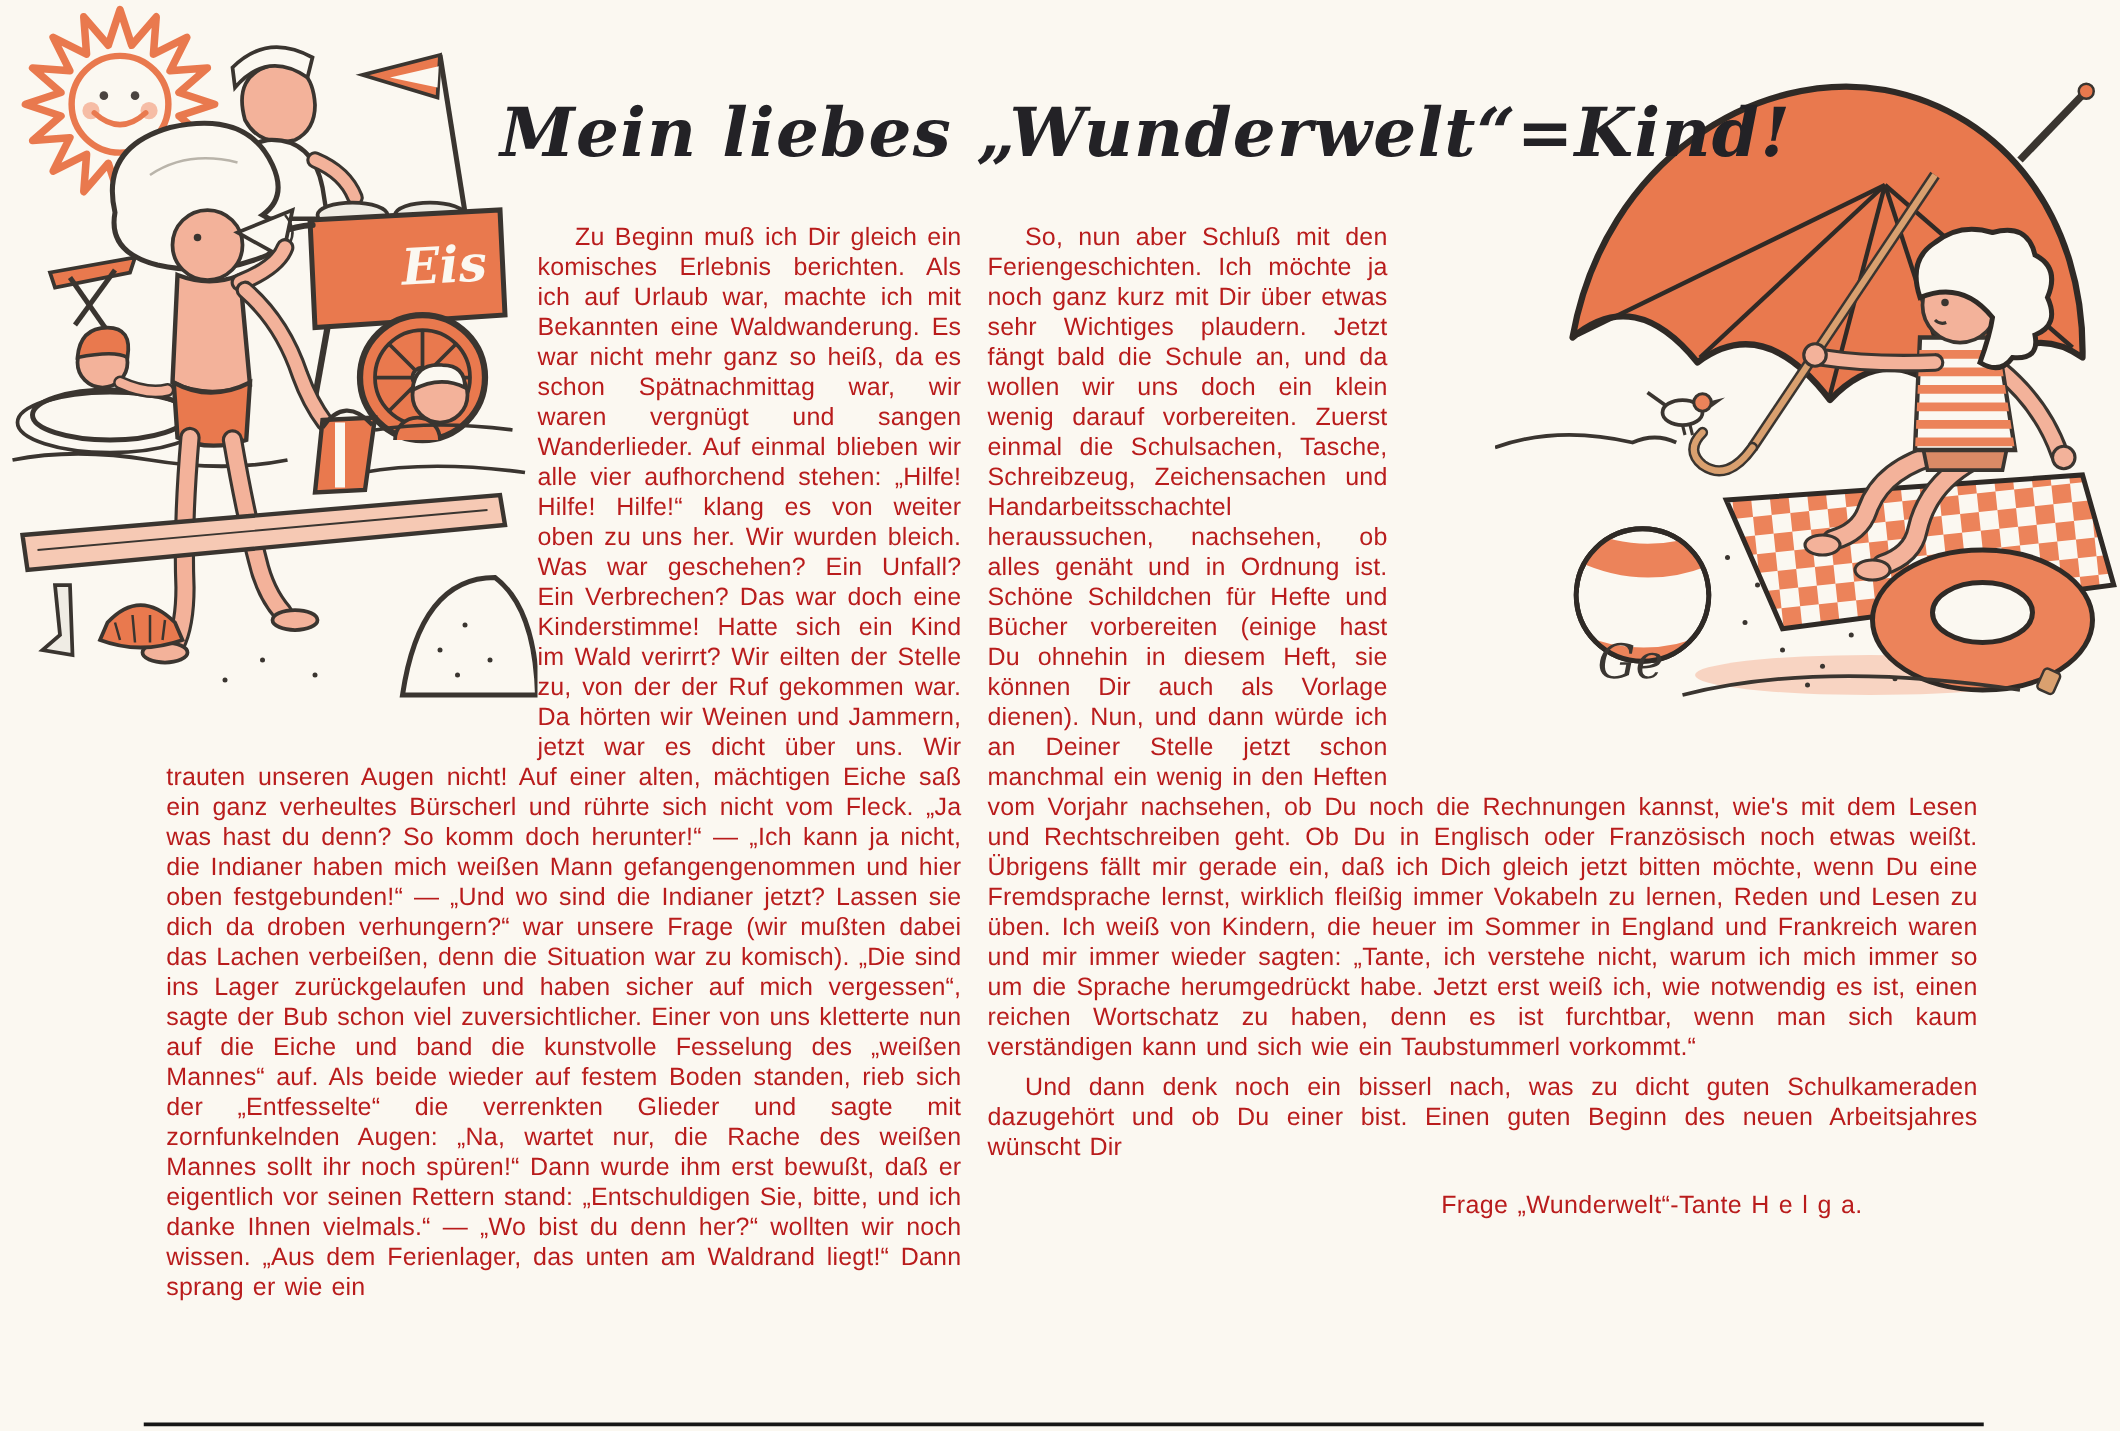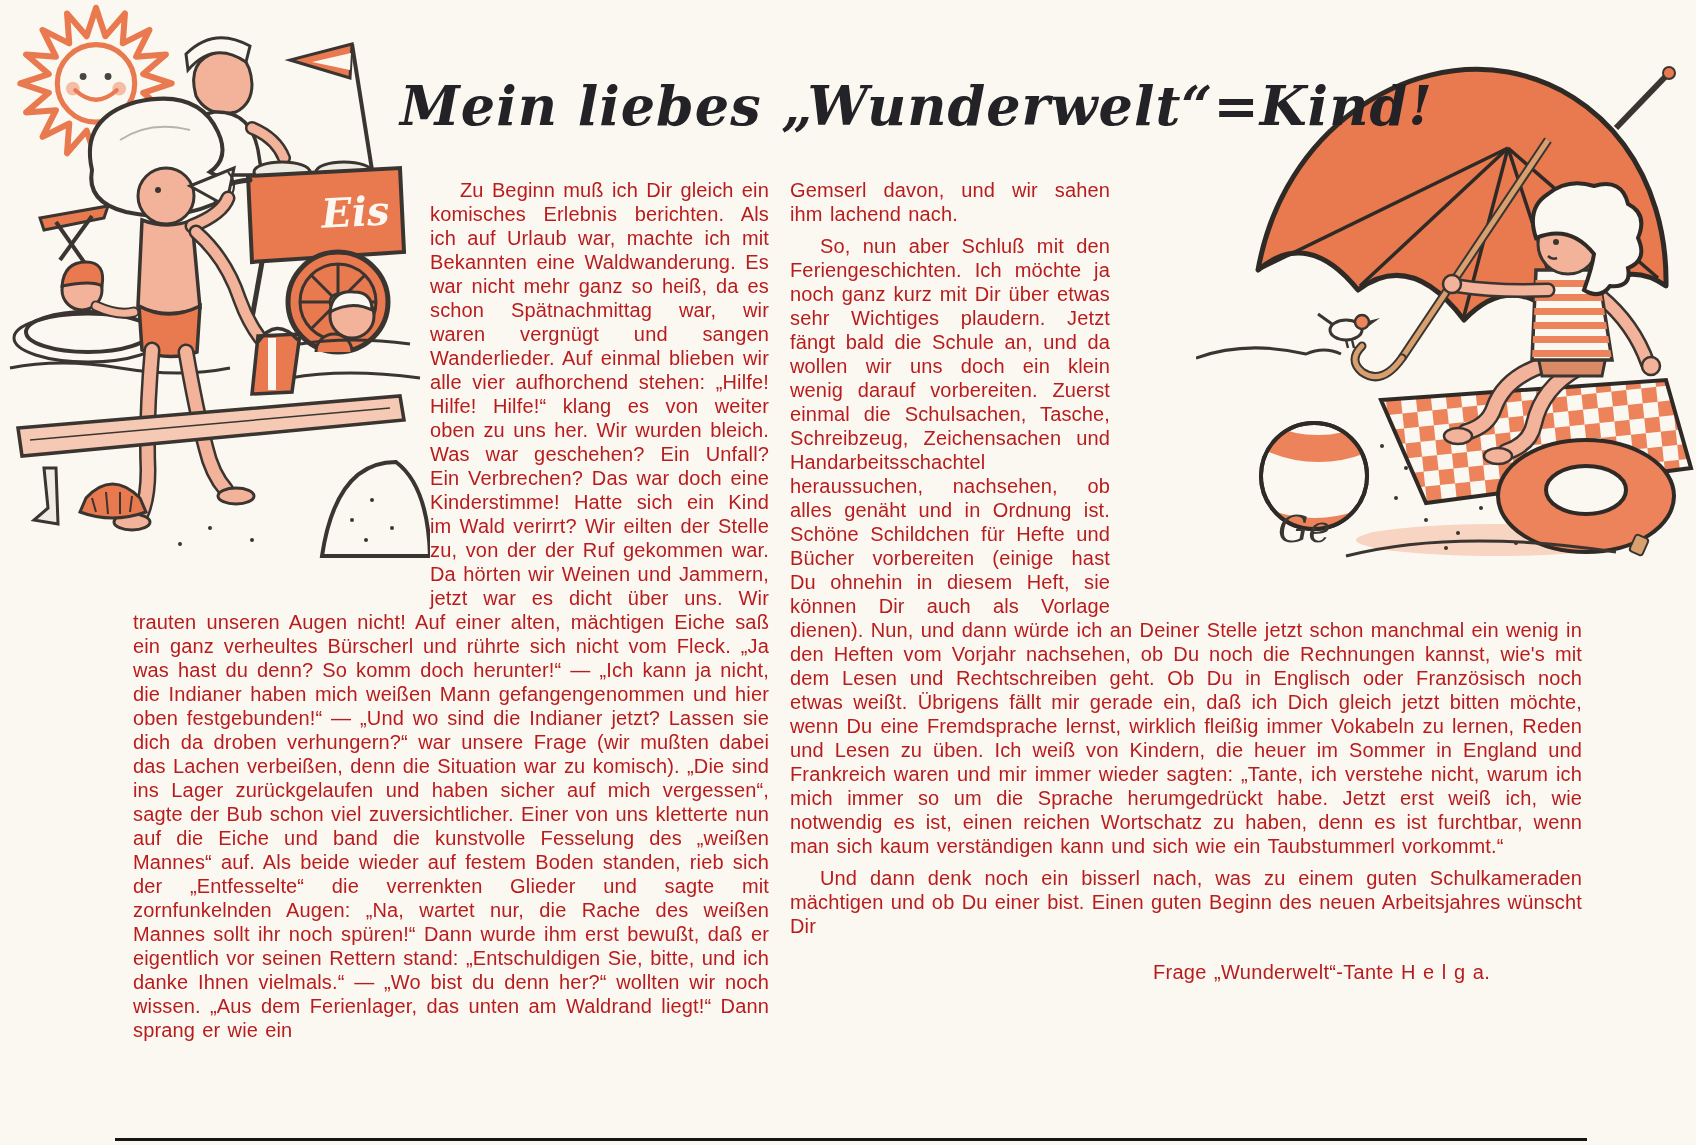--- a/index.html
+++ b/index.html
@@ -251,19 +251,18 @@
 
 <div class="page-title">Mein liebes „Wunderwelt“=Kind!</div>
 
 <div class="col left-col">
   <div class="spacer-left"></div>
   <p>Zu Beginn muß ich Dir gleich ein komisches Erlebnis berichten. Als ich auf Urlaub war, machte ich mit Bekannten eine Waldwanderung. Es war nicht mehr ganz so heiß, da es schon Spätnachmittag war, wir waren vergnügt und sangen Wanderlieder. Auf einmal blieben wir alle vier aufhorchend stehen: „Hilfe! Hilfe! Hilfe!“ klang es von weiter oben zu uns her. Wir wurden bleich. Was war geschehen? Ein Unfall? Ein Verbrechen? Das war doch eine Kinderstimme! Hatte sich ein Kind im Wald verirrt? Wir eilten der Stelle zu, von der der Ruf gekommen war. Da hörten wir Weinen und Jammern, jetzt war es dicht über uns. Wir trauten unseren Augen nicht! Auf einer alten, mächtigen Eiche saß ein ganz verheultes Bürscherl und rührte sich nicht vom Fleck. „Ja was hast du denn? So komm doch herunter!“ — „Ich kann ja nicht, die Indianer haben mich weißen Mann gefangengenommen und hier oben festgebunden!“ — „Und wo sind die Indianer jetzt? Lassen sie dich da droben verhungern?“ war unsere Frage (wir mußten dabei das Lachen verbeißen, denn die Situation war zu komisch). „Die sind ins Lager zurückgelaufen und haben sicher auf mich vergessen“, sagte der Bub schon viel zuversichtlicher. Einer von uns kletterte nun auf die Eiche und band die kunstvolle Fesselung des „weißen Mannes“ auf. Als beide wieder auf festem Boden standen, rieb sich der „Entfesselte“ die verrenkten Glieder und sagte mit zornfunkelnden Augen: „Na, wartet nur, die Rache des weißen Mannes sollt ihr noch spüren!“ Dann wurde ihm erst bewußt, daß er eigentlich vor seinen Rettern stand: „Entschuldigen Sie, bitte, und ich danke Ihnen vielmals.“ — „Wo bist du denn her?“ wollten wir noch wissen. „Aus dem Ferienlager, das unten am Waldrand liegt!“ Dann sprang er wie ein</p>
 </div>
 
 <div class="col right-col">
   <div class="spacer-right"></div>
-  <p class="cont">Gemserl davon, und wir sahen ihm lachend nach.</p>
   <p>So, nun aber Schluß mit den Feriengeschichten. Ich möchte ja noch ganz kurz mit Dir über etwas sehr Wichtiges plaudern. Jetzt fängt bald die Schule an, und da wollen wir uns doch ein klein wenig darauf vorbereiten. Zuerst einmal die Schulsachen, Tasche, Schreibzeug, Zeichensachen und Handarbeitsschachtel heraussuchen, nachsehen, ob alles genäht und in Ordnung ist. Schöne Schildchen für Hefte und Bücher vorbereiten (einige hast Du ohnehin in diesem Heft, sie können Dir auch als Vorlage dienen). Nun, und dann würde ich an Deiner Stelle jetzt schon manchmal ein wenig in den Heften vom Vorjahr nachsehen, ob Du noch die Rechnungen kannst, wie's mit dem Lesen und Rechtschreiben geht. Ob Du in Englisch oder Französisch noch etwas weißt. Übrigens fällt mir gerade ein, daß ich Dich gleich jetzt bitten möchte, wenn Du eine Fremdsprache lernst, wirklich fleißig immer Vokabeln zu lernen, Reden und Lesen zu üben. Ich weiß von Kindern, die heuer im Sommer in England und Frankreich waren und mir immer wieder sagten: „Tante, ich verstehe nicht, warum ich mich immer so um die Sprache herumgedrückt habe. Jetzt erst weiß ich, wie notwendig es ist, einen reichen Wortschatz zu haben, denn es ist furchtbar, wenn man sich kaum verständigen kann und sich wie ein Taubstummerl vorkommt.“</p>
-  <p>Und dann denk noch ein bisserl nach, was zu einem guten Schulkameraden mächtigen und ob Du einer bist. Einen guten Beginn des neuen Arbeitsjahres wünscht Dir</p>
+  <p>Und dann denk noch ein bisserl nach, was zu dicht guten Schulkameraden dazugehört und ob Du einer bist. Einen guten Beginn des neuen Arbeitsjahres wünscht Dir</p>
   <div class="signature">Frage „Wunderwelt“-Tante  H e l g a.</div>
 </div>
 
 <div class="bottom-rule"></div>
 
 </body></html>

